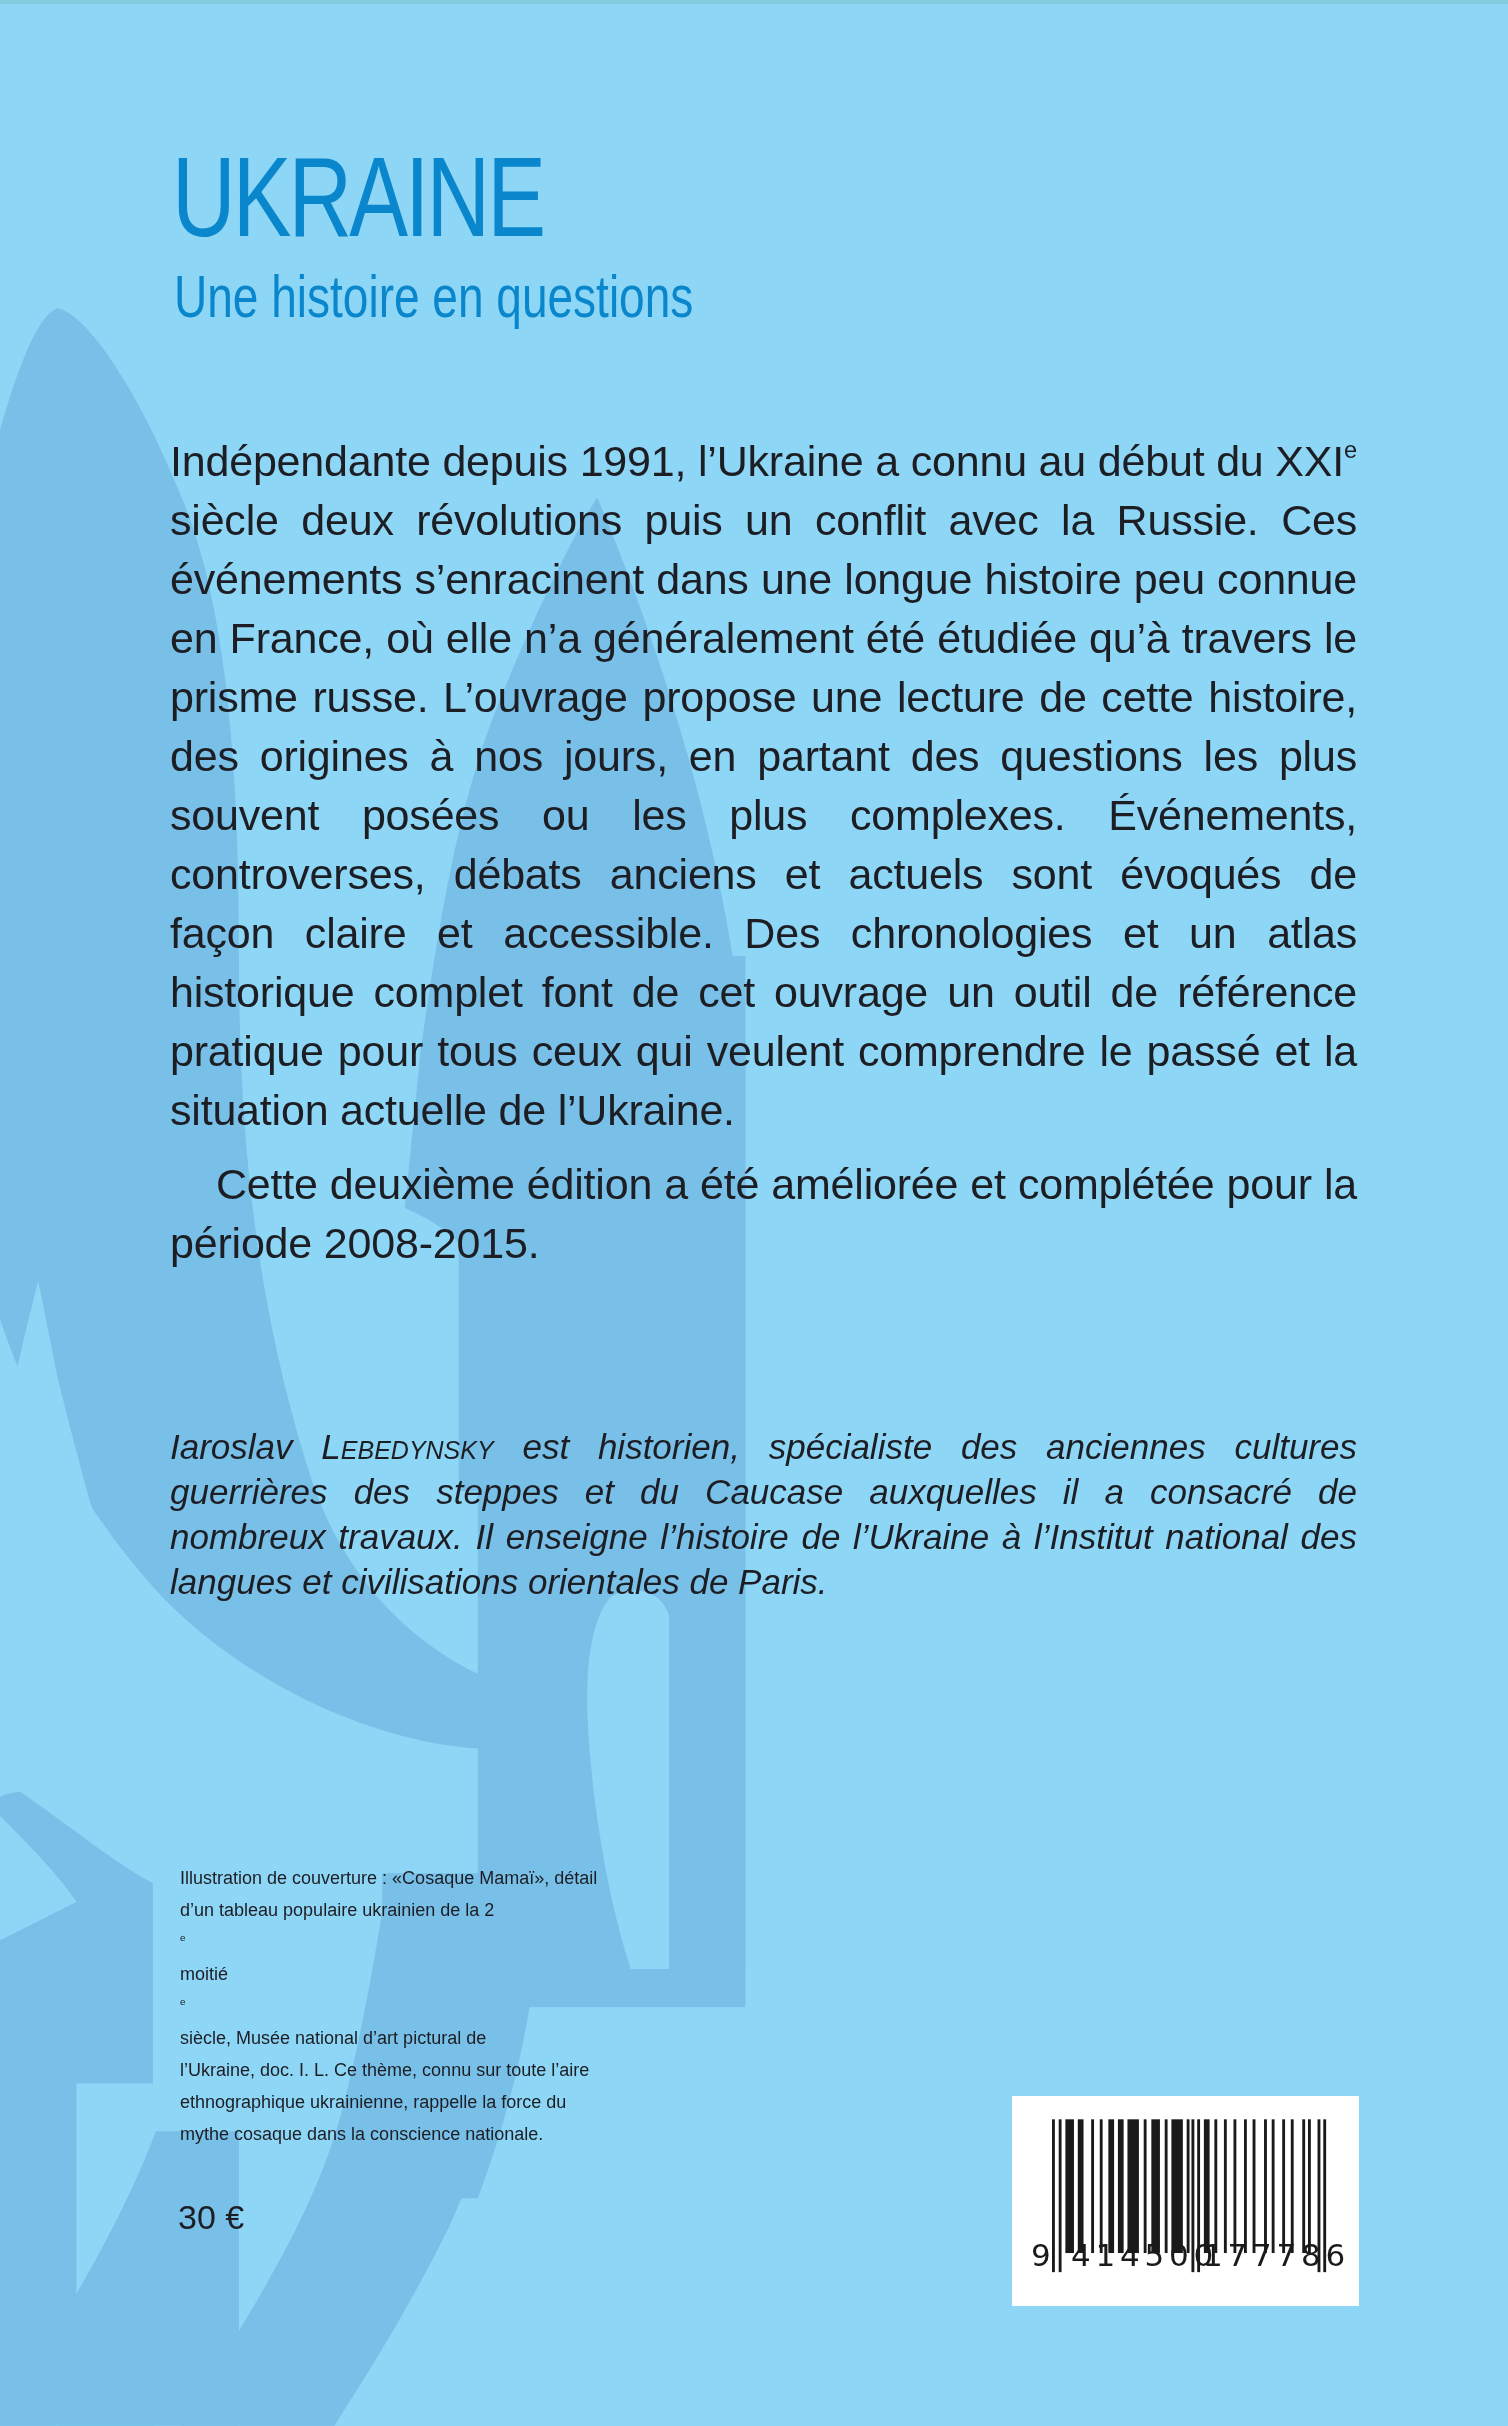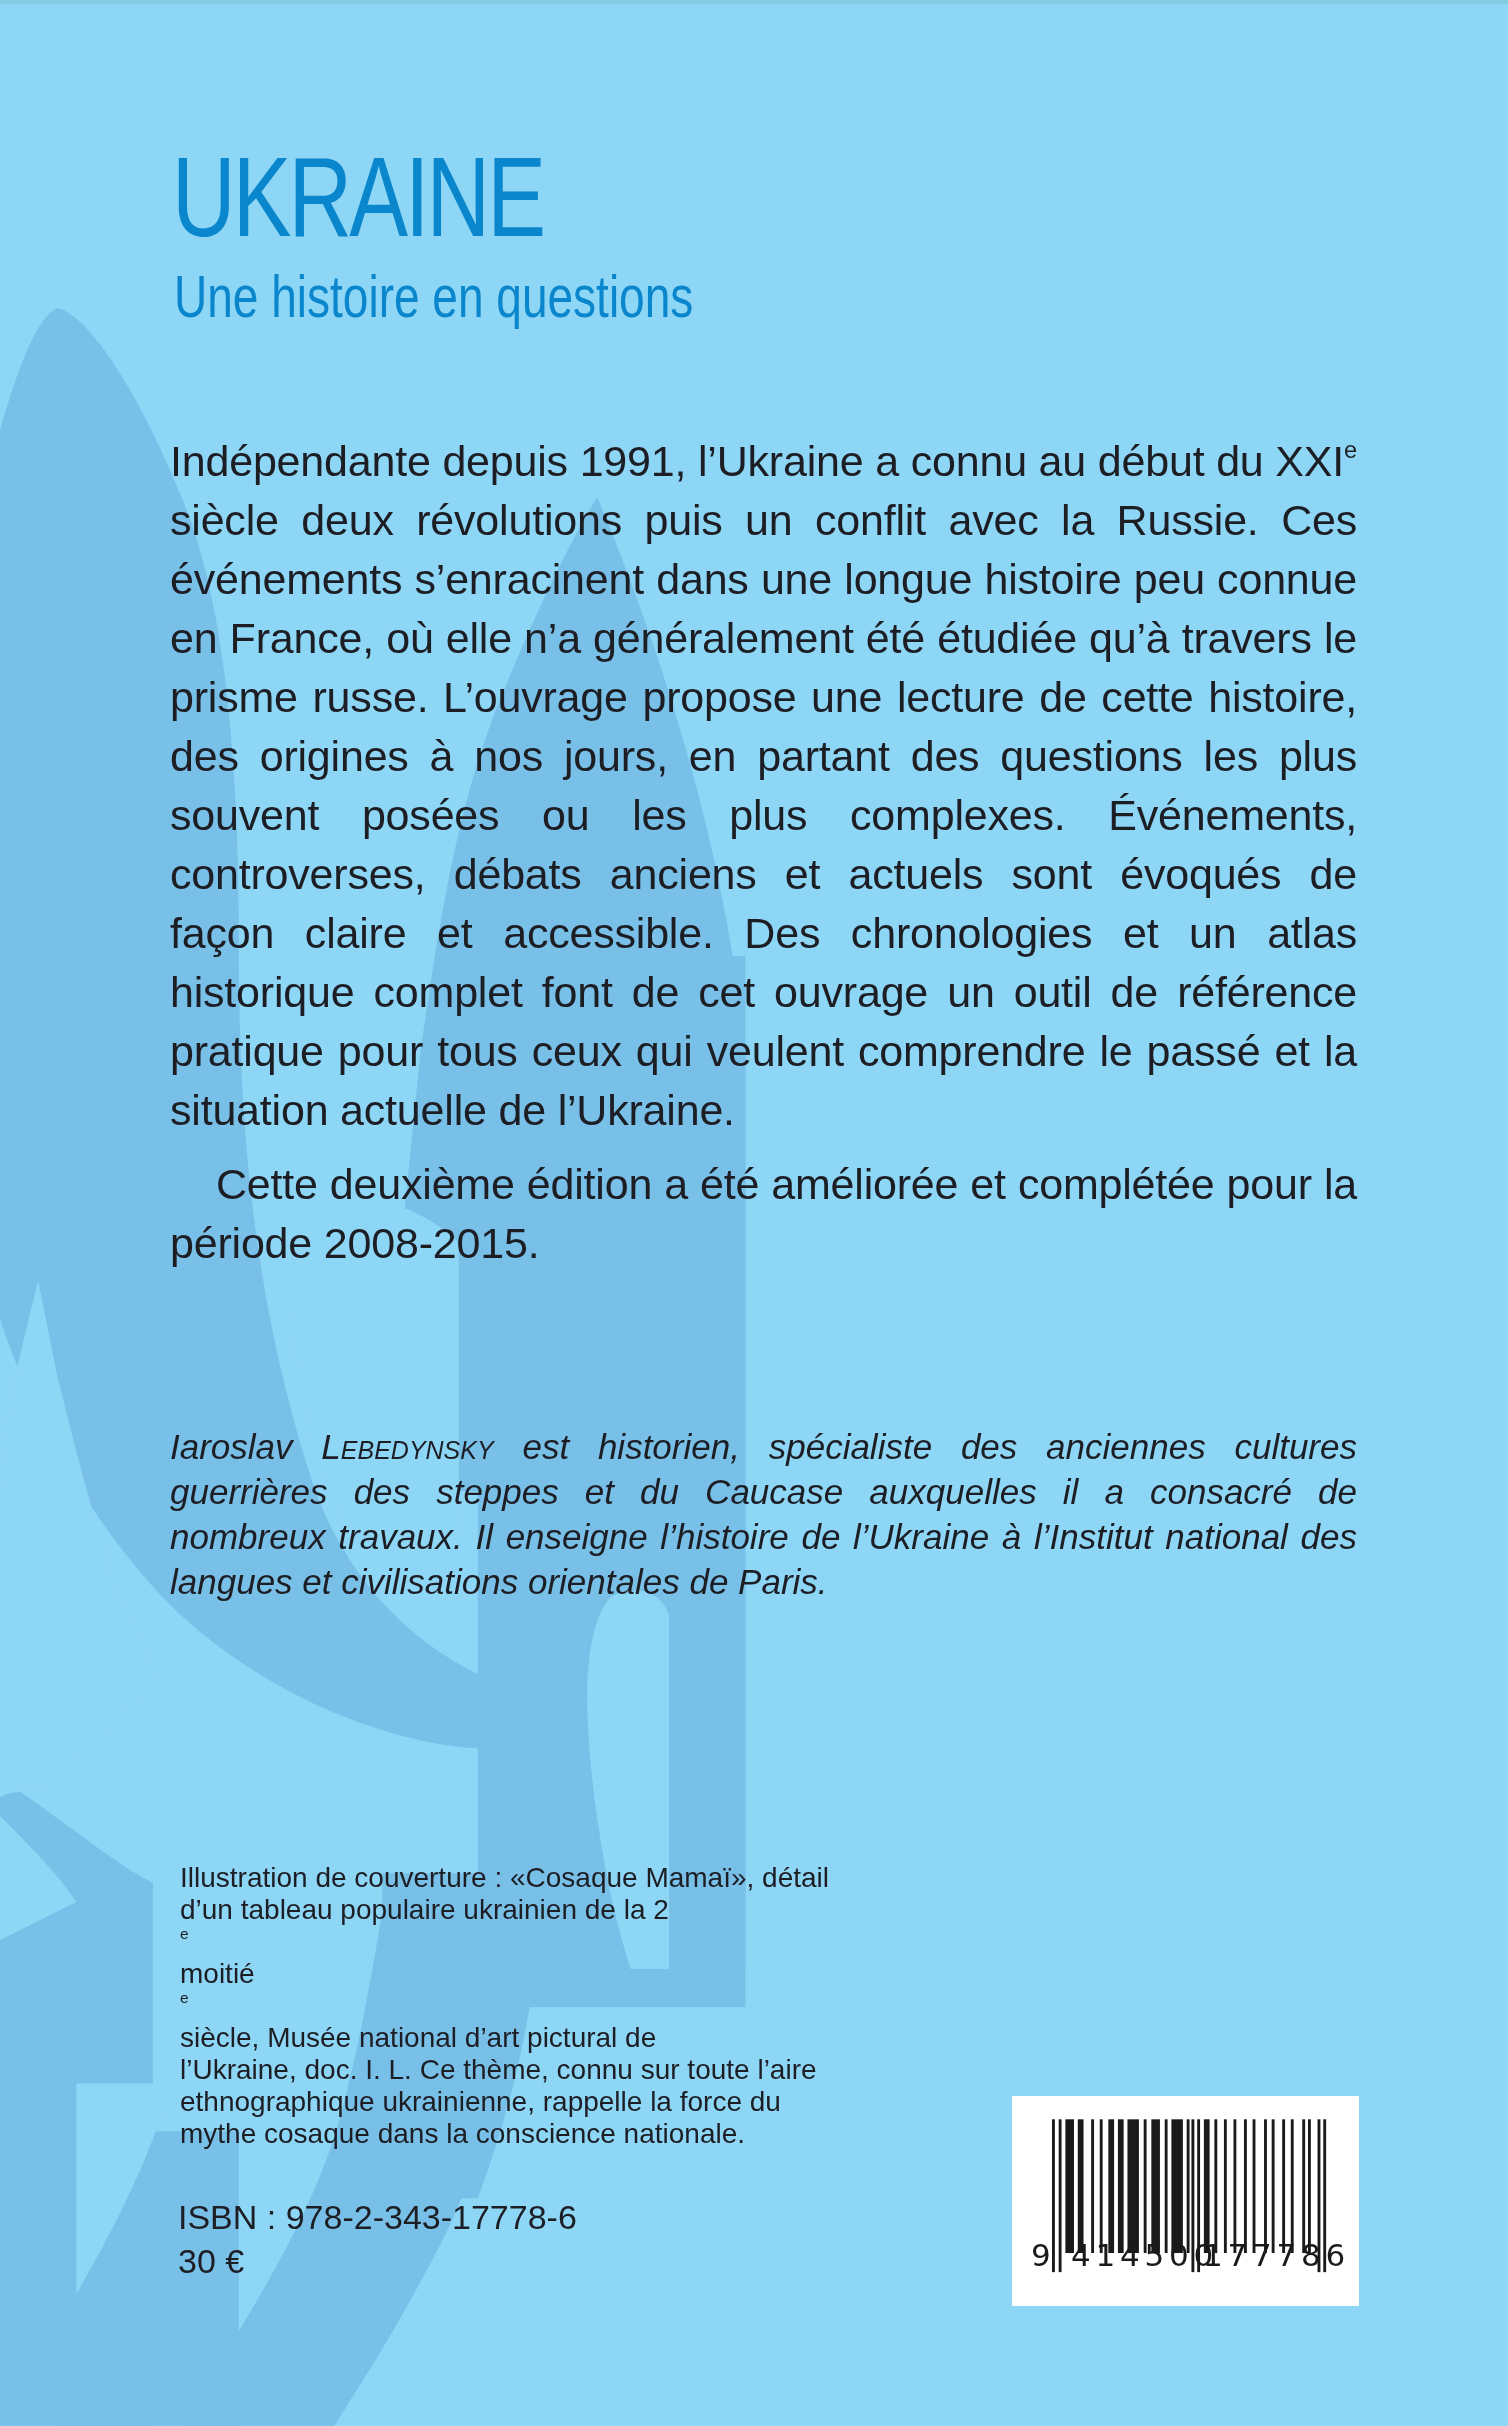--- a/index.html
+++ b/index.html
@@ -32,21 +32,21 @@
   .blurb p.second { text-indent: 46px; margin-top: 15.3px; }
   sup { font-size: 55%; vertical-align: 0.75em; line-height: 0; }
   .bio {
     position: absolute; left: 170px; top: 1424px; width: 1187px;
     font-size: 35px; line-height: 45px; font-style: italic; text-align: justify; margin: 0;
   }
   .bio .author { font-weight: normal; }
   .bio .sc { font-variant: small-caps; }
   .caption {
     position: absolute; left: 180px; top: 1862px; width: 765px;
-    font-size: 28px; line-height: 32px; margin: 0;
+    font-size: 18px; line-height: 32px; margin: 0;
   }
   .caption span { display: block; white-space: nowrap; }
   .isbn {
     position: absolute; left: 178px; top: 2195px; font-size: 34px; line-height: 44px; margin: 0;
   }
   .isbn span { display: block; }
   .barcode-box {
     position: absolute; left: 1012px; top: 2096px; width: 347px; height: 210px;
     background: #ffffff;
   }
@@ -113,21 +113,20 @@
 <div class="caption">
   <span>Illustration de couverture : «Cosaque Mamaï», détail</span>
   <span><span>d’un tableau populaire ukrainien de la 2</span><sup>e</sup><span> moitié</span></span>
   <span><sup>e</sup><span> siècle, Musée national d’art pictural de</span></span>
   <span>l’Ukraine, doc. I. L. Ce thème, connu sur toute l’aire</span>
   <span>ethnographique ukrainienne, rappelle la force du</span>
   <span>mythe cosaque dans la conscience nationale.</span>
 </div>
 
 <div class="isbn">
-  <span>ISBN : 978-2-343-17778-6</span>
   <span>30 €</span>
 </div>
 
 <div class="barcode-box">
   <svg class="barcode-bars" width="277" height="163" viewBox="0 0 290 170" xmlns="http://www.w3.org/2000/svg">
     <g fill="#1a1a1a">
       <rect x="0" y="0" width="3" height="160"></rect>
         <rect x="7" y="0" width="3" height="160"></rect>
       <rect x="14" y="0" width="9" height="140"></rect>
         <rect x="27" y="0" width="6" height="140"></rect>

